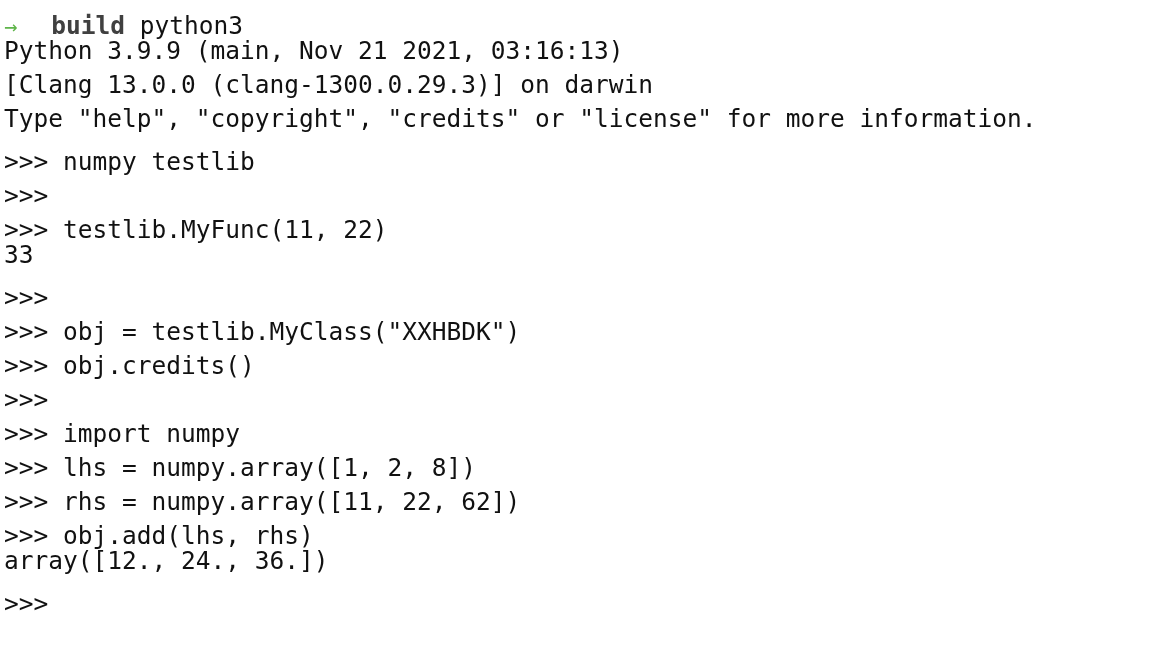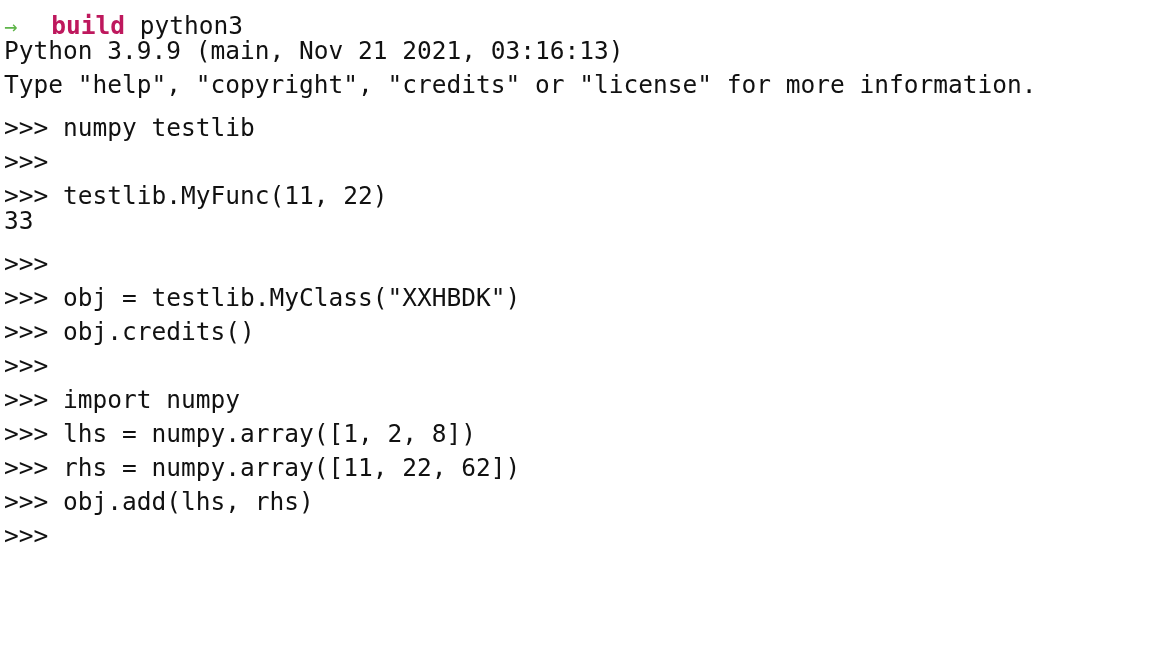--- a/index.html
+++ b/index.html
@@ -50,41 +50,43 @@
     display: inline-block;
     width: 5px;
     margin-left: -1px;
   }
 
   .arrow {
     color: #5fb54a;
     font-size: 22px;
   }
   .cmd-name {
-    color: #be185d;
+    color: #404040;
     font-weight: bold;
   }
   .plain { color: #111111; }
   .gap { display: inline-block; width: 34px; }
 </style>
 </head>
 <body>
 
 <div id="terminal">
   <div id="terminal-output">
       <div class="line"><span class="edgemark">[</span><span class="arrow">→</span><span class="gap"></span><span class="cmd-name">build</span><span class="plain"> </span><span class="plain">python3</span></div>
       <div class="line"><span class="edgemark-spacer"></span><span class="plain">Python 3.9.9 (main, Nov 21 2021, 03:16:13)</span></div>
+      <div class="line"><span class="edgemark-spacer"></span><span class="plain">[Clang 13.0.0 (clang-1300.0.29.3)] on darwin</span></div>
       <div class="line"><span class="edgemark-spacer"></span><span class="plain">Type "help", "copyright", "credits" or "license" for more information.</span></div>
       <div class="line"><span class="edgemark">[</span><span class="plain">&gt;&gt;&gt;</span><span class="plain"> numpy testlib</span></div>
       <div class="line"><span class="edgemark">[</span><span class="plain">&gt;&gt;&gt;</span><span class="plain"></span></div>
       <div class="line"><span class="edgemark">[</span><span class="plain">&gt;&gt;&gt;</span><span class="plain"> testlib.MyFunc(11, 22)</span></div>
       <div class="line"><span class="edgemark-spacer"></span><span class="plain">33</span></div>
       <div class="line"><span class="edgemark">[</span><span class="plain">&gt;&gt;&gt;</span><span class="plain"></span></div>
       <div class="line"><span class="edgemark">[</span><span class="plain">&gt;&gt;&gt;</span><span class="plain"> obj = testlib.MyClass("XXHBDK")</span></div>
       <div class="line"><span class="edgemark">[</span><span class="plain">&gt;&gt;&gt;</span><span class="plain"> obj.credits()</span></div>
       <div class="line"><span class="edgemark">[</span><span class="plain">&gt;&gt;&gt;</span><span class="plain"></span></div>
       <div class="line"><span class="edgemark">[</span><span class="plain">&gt;&gt;&gt;</span><span class="plain"> import numpy</span></div>
       <div class="line"><span class="edgemark">[</span><span class="plain">&gt;&gt;&gt;</span><span class="plain"> lhs = numpy.array([1, 2, 8])</span></div>
       <div class="line"><span class="edgemark">[</span><span class="plain">&gt;&gt;&gt;</span><span class="plain"> rhs = numpy.array([11, 22, 62])</span></div>
       <div class="line"><span class="edgemark">[</span><span class="plain">&gt;&gt;&gt;</span><span class="plain"> obj.add(lhs, rhs)</span></div>
+      <div class="line"><span class="edgemark-spacer"></span><span class="plain">array([12., 24., 36.])</span></div>
       <div class="line"><span class="edgemark">[</span><span class="plain">&gt;&gt;&gt;</span><span class="plain"></span></div>
     </div>
 </div>
 
 </body></html>

